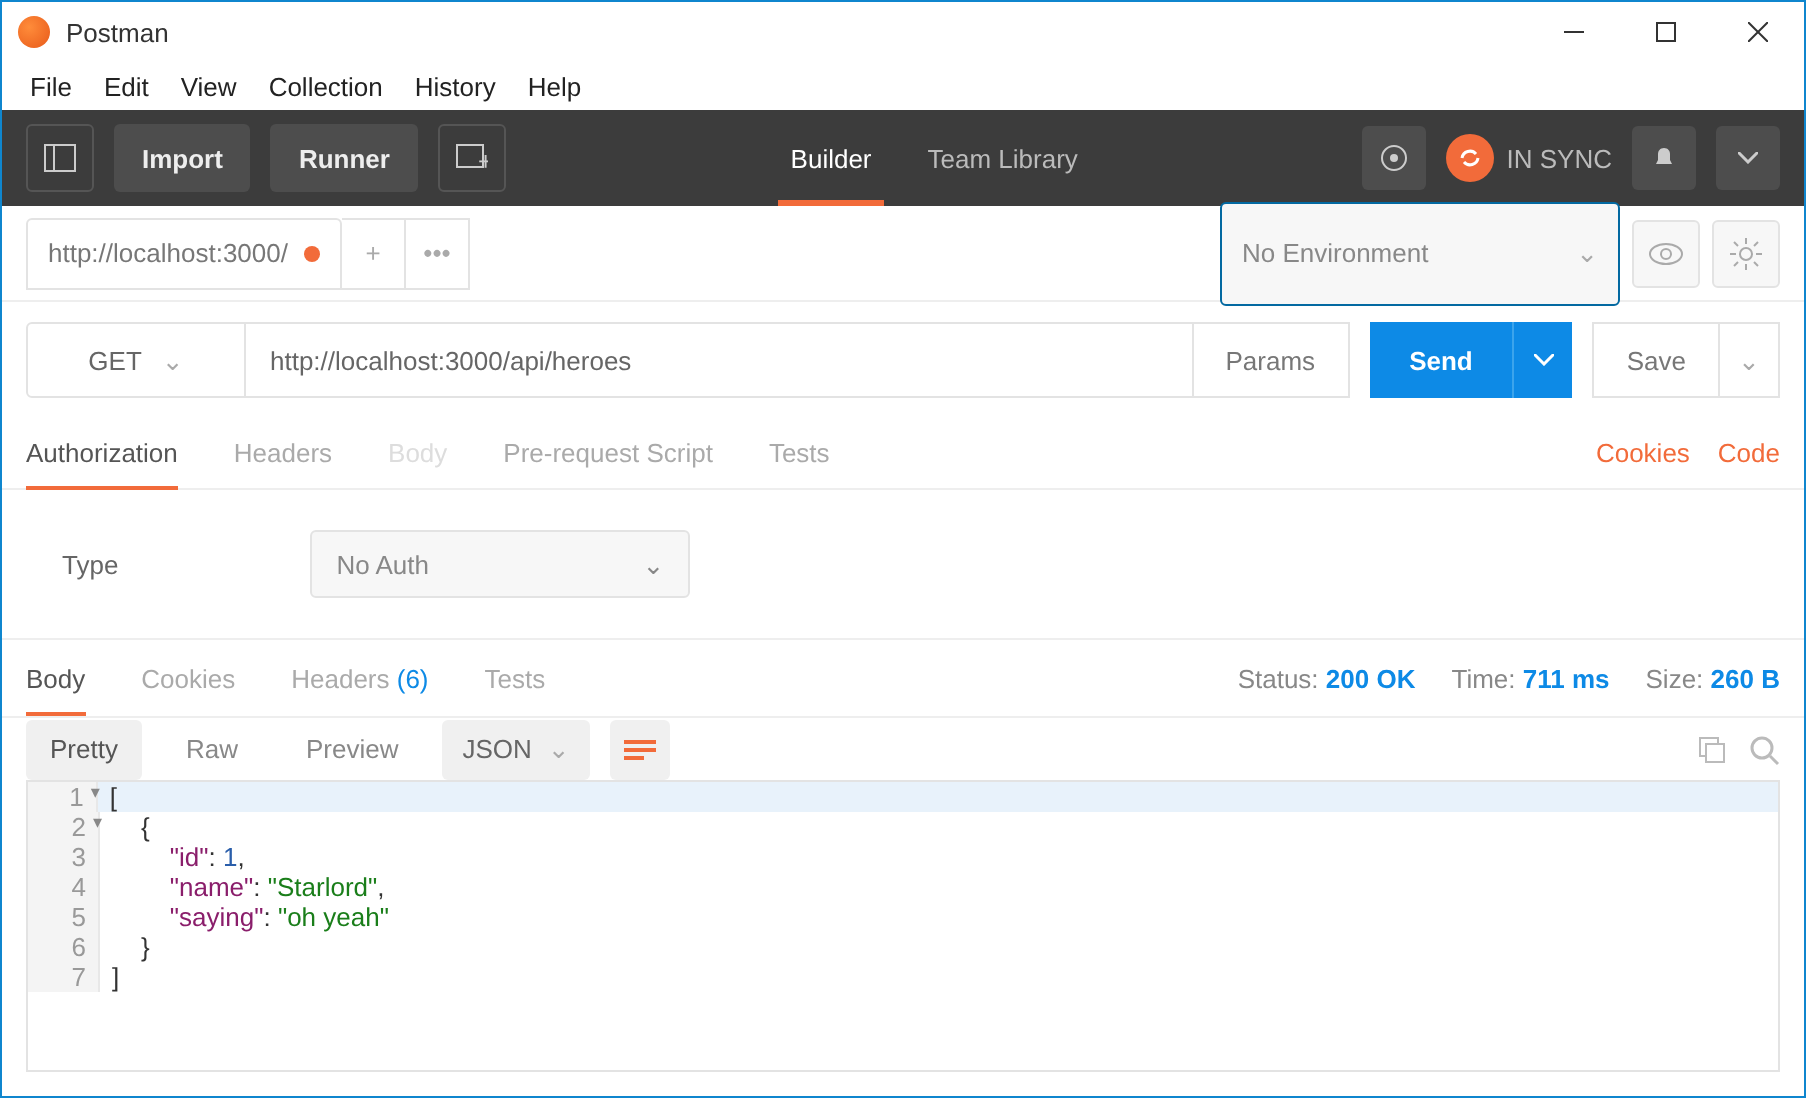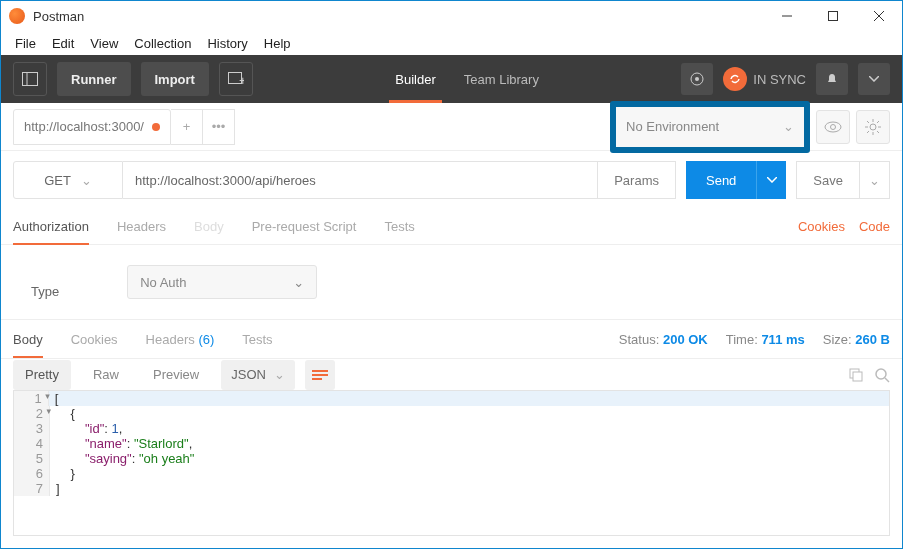--- a/index.html
+++ b/index.html
@@ -20,38 +20,38 @@
 .tb-tab.active::after{content:"";position:absolute;bottom:0;left:-6px;right:-6px;height:3px;background:#f26b3a}
 .tb-right{display:flex;align-items:center;gap:10px}
 .sync{display:flex;align-items:center;gap:6px;color:#bbb;font-size:10px}
 .sync .orb{width:24px;height:24px;border-radius:50%;background:#f26b3a;display:flex;align-items:center;justify-content:center;color:#fff}
 .grey-iconbtn{width:32px;height:32px;background:#4d4d4d;border-radius:3px;display:flex;align-items:center;justify-content:center;color:#ccc;cursor:pointer}
 .tabrow{height:48px;display:flex;align-items:center;padding:0 12px;border-bottom:1px solid #eee}
 .reqtab{height:36px;border:1px solid #e3e3e3;border-radius:3px 3px 0 0;display:flex;align-items:center;padding:0 10px;gap:8px;color:#777;cursor:pointer}
 .reqtab .dot{width:8px;height:8px;border-radius:50%;background:#f26b3a}
 .addtab,.moretab{width:32px;height:36px;border:1px solid #e3e3e3;border-left:none;display:flex;align-items:center;justify-content:center;color:#aaa;cursor:pointer}
 .tabrow .spacer{flex:1}
-.envselect{width:200px;height:52px;border:6px solid #0369a1;background:#f7f7f7;display:flex;align-items:center;padding:0 10px;color:#888;border-radius:3px;cursor:pointer}
+.envselect{width:200px;height:52px;border:1px solid #0369a1;background:#f7f7f7;display:flex;align-items:center;padding:0 10px;color:#888;border-radius:3px;cursor:pointer}
 .envselect .chev{margin-left:auto;color:#aaa}
 .sqbtn{width:34px;height:34px;border:1px solid #e3e3e3;background:#f7f7f7;display:flex;align-items:center;justify-content:center;color:#aaa;border-radius:3px;cursor:pointer;margin-left:6px}
 .reqrow{padding:10px 12px;display:flex;gap:0}
 .method{width:110px;height:38px;border:1px solid #e3e3e3;display:flex;align-items:center;justify-content:center;gap:10px;color:#666;border-radius:3px 0 0 3px;cursor:pointer;background:#fff}
 .urlfield{flex:1;height:38px;border:1px solid #e3e3e3;border-left:none;padding:0 12px;color:#666;outline:none}
 .params{height:38px;border:1px solid #e3e3e3;border-left:none;padding:12px 16px;display:flex;align-items:center;color:#777;cursor:pointer;background:#fff}
-.sendbtn{height:38px;background:#0d8ae6;color:#fff;display:flex;align-items:center;padding:0 20px;font-weight:400;cursor:pointer;margin-left:10px}
+.sendbtn{height:38px;background:#0d8ae6;color:#fff;display:flex;align-items:center;padding:0 20px;font-weight:700;cursor:pointer;margin-left:10px}
 .sendcaret{height:38px;width:30px;background:#0d8ae6;border-left:1px solid #3ba4ec;display:flex;align-items:center;justify-content:center;color:#fff;cursor:pointer}
 .savebtn{height:38px;border:1px solid #e3e3e3;padding:0 16px;display:flex;align-items:center;color:#777;margin-left:10px;cursor:pointer;background:#fff}
 .savecaret{height:38px;width:30px;border:1px solid #e3e3e3;border-left:none;display:flex;align-items:center;justify-content:center;color:#aaa;cursor:pointer;background:#fff}
 .subtabs{height:36px;display:flex;align-items:center;padding:0 12px;border-bottom:1px solid #eee;gap:28px}
 .subtabs .st{color:#aaa;cursor:pointer;height:100%;display:flex;align-items:center;position:relative}
 .subtabs .st.active{color:#555}
 .subtabs .st.active::after{content:"";position:absolute;bottom:-1px;left:0;right:0;height:2px;background:#f26b3a}
 .subtabs .right{margin-left:auto;display:flex;gap:14px}
 .subtabs .right span{color:#f26b3a;cursor:pointer}
-.authsection{padding:20px 30px;display:flex;align-items:flex-end;gap:68px;border-bottom:1px solid #eee}
+.authsection{padding:20px 30px;display:flex;align-items:center;gap:96px;border-bottom:1px solid #eee}
 .authsection label{color:#666}
 .authsel{width:190px;height:34px;border:1px solid #e3e3e3;background:#f7f7f7;display:flex;align-items:center;padding:0 12px;color:#888;border-radius:3px;cursor:pointer}
 .authsel .chev{margin-left:auto}
 .resptabs{height:38px;display:flex;align-items:center;padding:0 12px;gap:28px}
 .resptabs .rt{color:#aaa;cursor:pointer;height:100%;display:flex;align-items:center;position:relative}
 .resptabs .rt.active{color:#555}
 .resptabs .rt.active::after{content:"";position:absolute;bottom:0;left:0;right:0;height:2px;background:#f26b3a}
 .resptabs .count{color:#0d8ae6}
 .stats{margin-left:auto;display:flex;gap:18px;color:#888;font-size:12px}
 .stats b{color:#0d8ae6;font-weight:bold}
@@ -106,22 +106,22 @@
   <span>Help</span>
 </div>
 
 <div class="toolbar">
   <div class="tb-iconbtn">
       <svg width="16" height="14">
         <rect x="0.5" y="0.5" width="15" height="13" fill="none" stroke="#ccc"></rect>
         <line x1="5" y1="0" x2="5" y2="14" stroke="#ccc"></line>
       </svg>
     </div>
+  <div class="tb-btn">Import</div>
   <div class="tb-btn">Runner</div>
-  <div class="tb-btn">Import</div>
   <div class="tb-iconbtn">
       <svg width="16" height="14">
         <rect x="0.5" y="0.5" width="13" height="11" fill="none" stroke="#ccc"></rect>
         <text x="11" y="13" fill="#ccc" font-size="10">+</text>
       </svg>
     </div>
   <div class="tb-center">
     <div class="tb-tab active">Builder</div>
     <div class="tb-tab">Team Library</div>
   </div>

